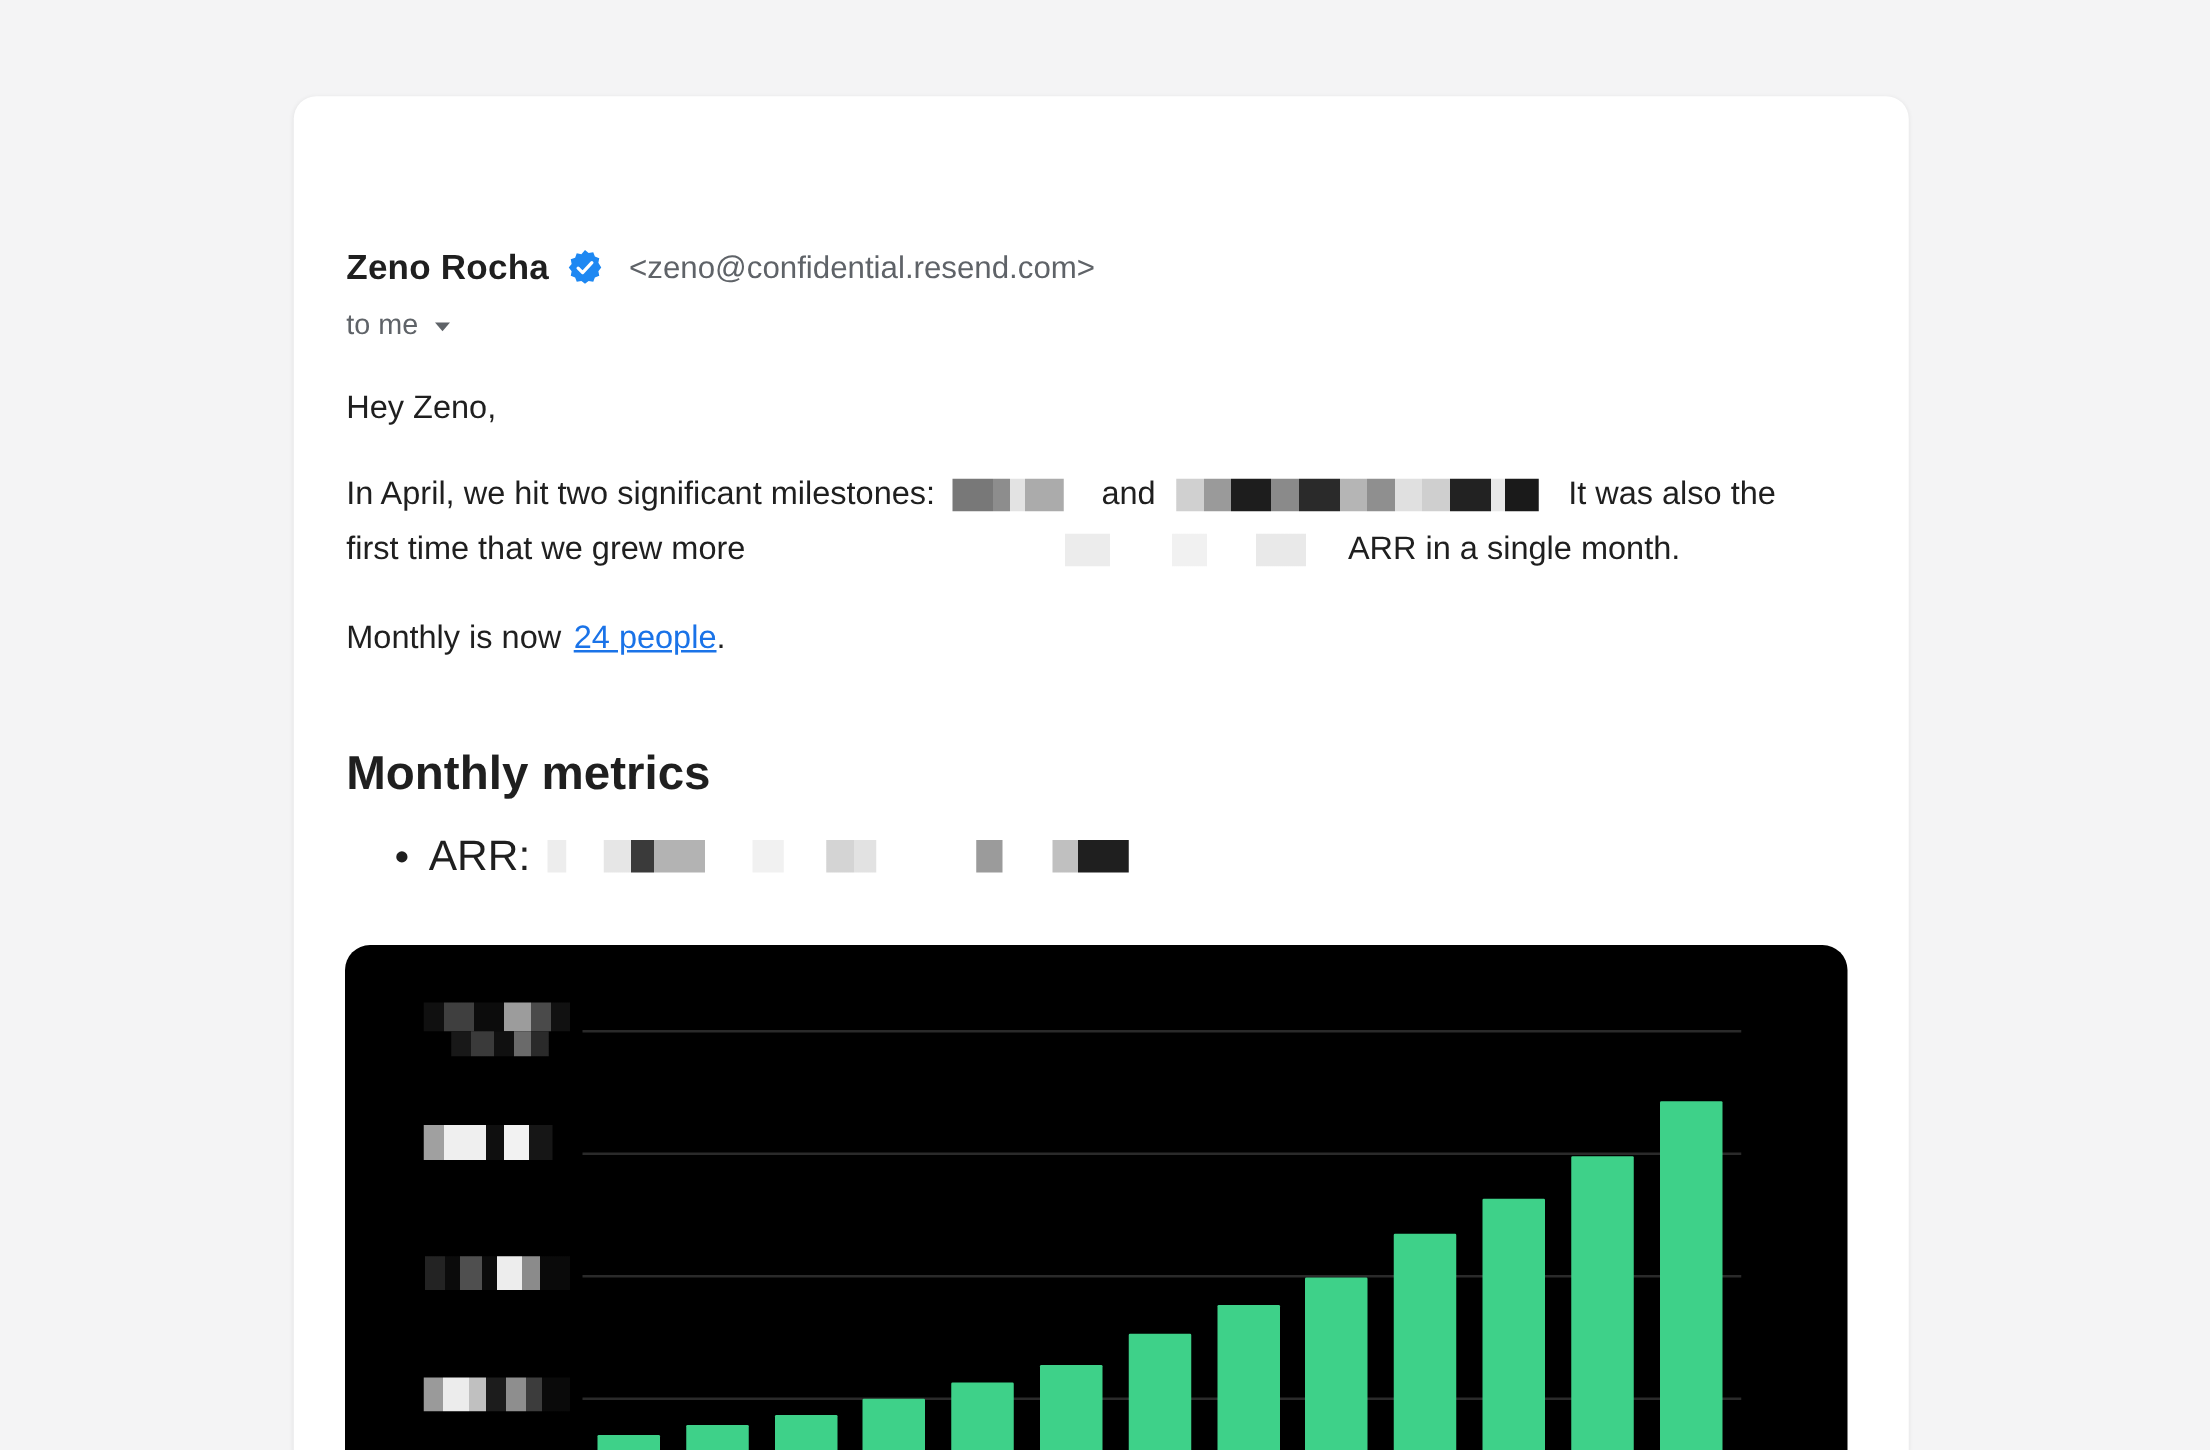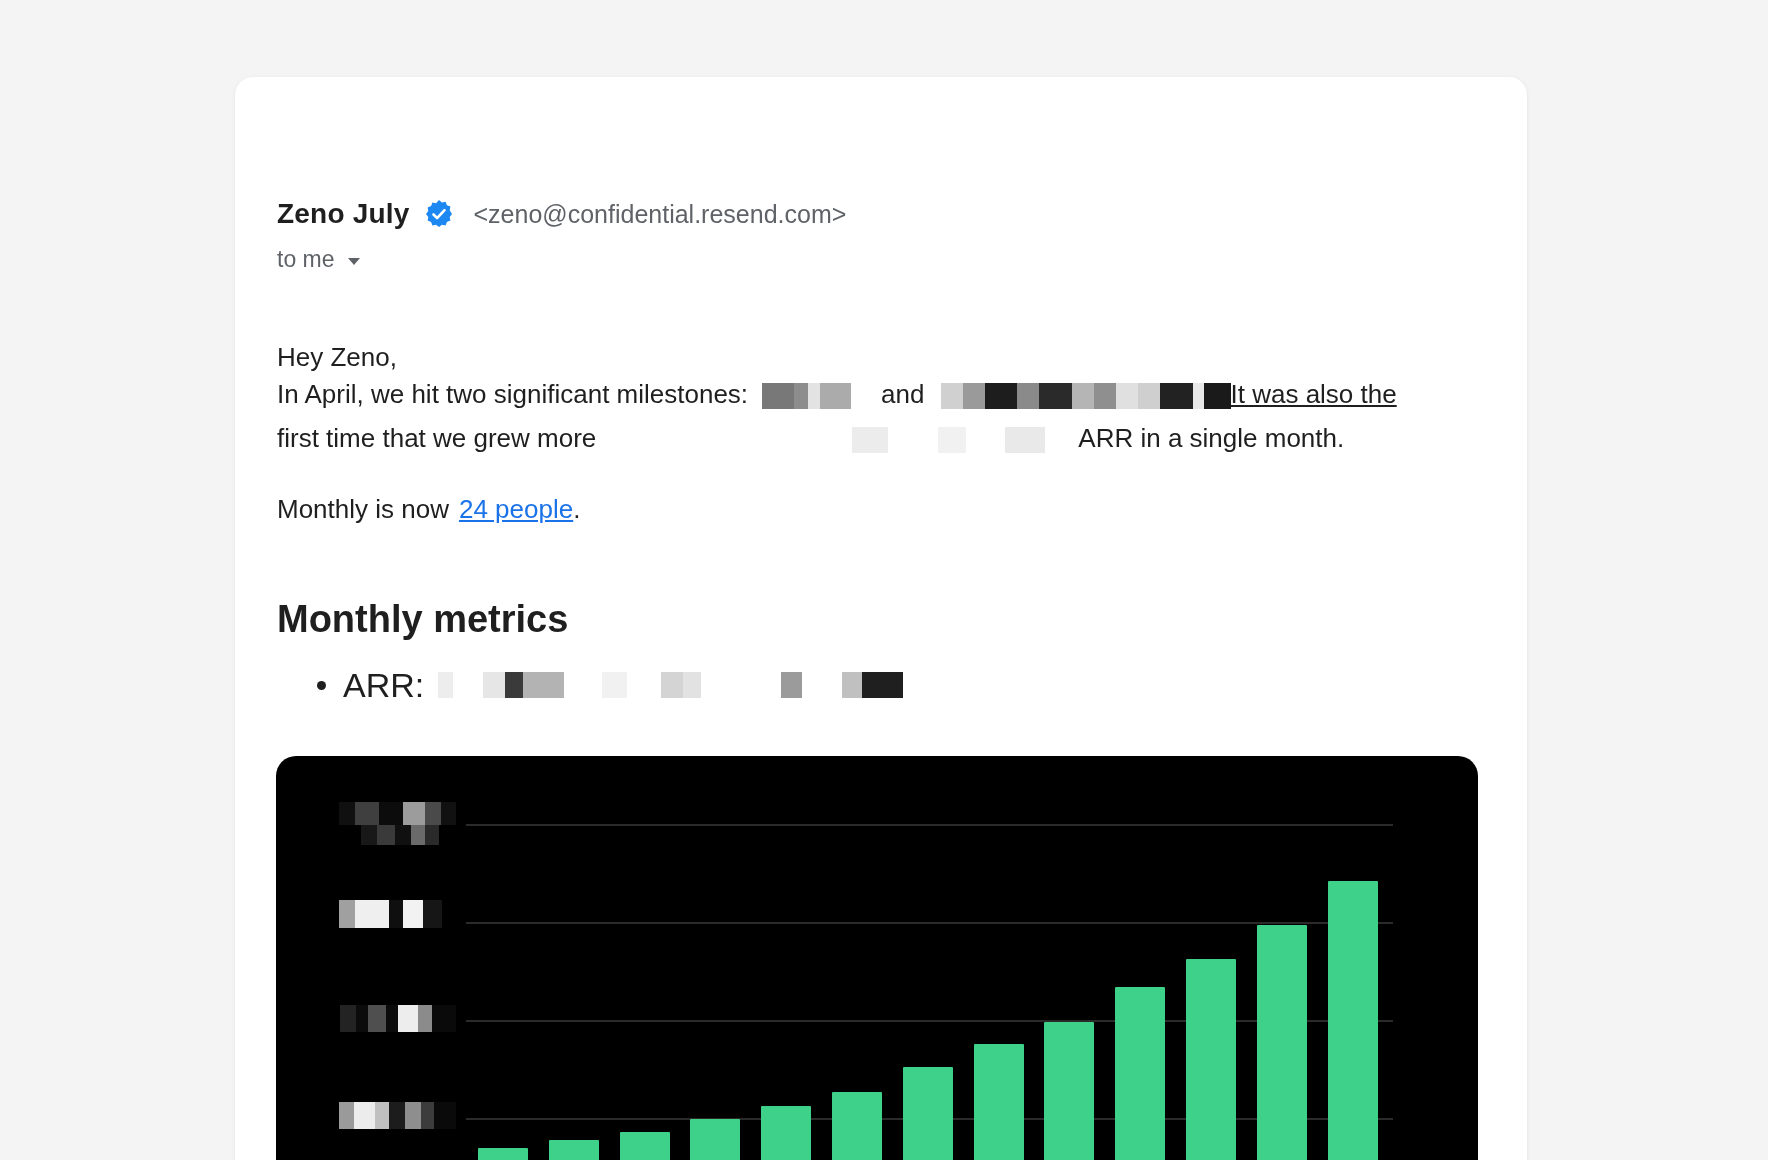--- a/index.html
+++ b/index.html
@@ -16,41 +16,41 @@
   .hdr-row { position:absolute; left:42px; top:120px; height:34px; display:flex; align-items:center; white-space:nowrap; }
   .sender { font-size:28px; font-weight:bold; color:#1f1f1f; letter-spacing:0.2px; }
   .badge { display:inline-flex; margin-left:14px; width:30px; height:30px; }
   .addr { margin-left:20px; font-size:25px; color:#5f6368; }
   .to-row { position:absolute; left:42px; top:168px; height:28px; display:flex; align-items:center; cursor:pointer; }
   .to-row span { font-size:23px; color:#5f6368; }
   .caret { margin-left:12px; margin-top:4px; }
 
   
   .bodytext { position:absolute; left:42px; color:#1f1f1f; font-size:26px; white-space:nowrap; line-height:32px; }
-  .greeting { top:232px;margin-top:32px; }
+  .greeting { top:232px; }
   .pline1 { top:301px; }
   .pline2 { top:345px; }
   .team { top:416px; }
   .link { color:#1a73e8; text-decoration:underline; margin-left:10px; cursor:pointer; }
 
   h2.metrics-h { position:absolute; left:42px; top:521px; font-size:38px; font-weight:bold; color:#1f1f1f; }
 
   .bullet-row { position:absolute; left:82px; height:32px; display:flex; align-items:center; white-space:nowrap; }
   .bullet-row .dot { width:9px; height:9px; border-radius:50%; background:#1f1f1f; margin-right:17px; flex:none; }
   .bullet-row .blabel { font-size:34px; color:#1f1f1f; }
   .b-arr { top:592px; } .b-pay { top:640px; } .b-email { top:687px; }
 
   
   .redact { display:inline-block; height:26px; vertical-align:middle; flex:none; }
   .r1 { width:89px; margin-left:14px;
     background:linear-gradient(90deg,#787878 0 32px,#8d8d8d 32px 46px,#e3e3e3 46px 58px,#ababab 58px 89px); }
   .conj { margin-left:30px; }
   .r2 { width:290px; margin-left:16px;
     background:linear-gradient(90deg,#d0d0d0 0 22px,#9a9a9a 22px 44px,#1d1d1d 44px 76px,#8a8a8a 76px 98px,#2a2a2a 98px 131px,#b5b5b5 131px 153px,#8f8f8f 153px 175px,#e0e0e0 175px 197px,#cfcfcf 197px 219px,#222222 219px 252px,#e8e8e8 252px 263px,#1a1a1a 263px 290px); }
-  .tail1 { margin-left:0;text-decoration:underline; }
+  .tail1 { margin-left:24px; }
   .r3 { width:450px; margin-left:16px;
     background:linear-gradient(90deg,transparent 0 240px,#ececec 240px 276px,transparent 276px 326px,#f1f1f1 326px 354px,transparent 354px 393px,#e9e9e9 393px 433px,transparent 433px 450px); }
   .tail2 { margin-left:16px; }
 
   .m-b { display:inline-block; height:26px; flex:none; }
   .arr1 { width:15px; margin-left:14px; background:#ededed; }
   .arr2 { width:81px; margin-left:30px; background:linear-gradient(90deg,#e6e6e6 0 22px,#3a3a3a 22px 40px,#b3b3b3 40px 81px); }
   .arr3 { width:25px; margin-left:38px; background:#f1f1f1; }
   .arr4 { width:40px; margin-left:34px; background:linear-gradient(90deg,#d4d4d4 0 22px,#e2e2e2 22px 40px); }
   .arr5 { width:21px; margin-left:80px; background:#9b9b9b; }
@@ -85,21 +85,21 @@
     background:linear-gradient(90deg,#232323 0 16px,#0b0b0b 16px 28px,#4f4f4f 28px 46px,#0b0b0b 46px 58px,#ededed 58px 78px,#8b8b8b 78px 92px,#0a0a0a 92px 116px); }
   .lab4 { left:63px; top:346px; width:117px; height:27px;
     background:linear-gradient(90deg,#9a9a9a 0 15px,#ececec 15px 36px,#c0c0c0 36px 50px,#1c1c1c 50px 66px,#8e8e8e 66px 82px,#3c3c3c 82px 95px,#0a0a0a 95px 117px); }
 </style>
 </head>
 <body>
 
 <div class="card">
 
   <div class="hdr-row">
-    <span class="sender">Zeno July</span>
+    <span class="sender">Zeno Rocha</span>
     <span class="badge">
       <svg viewBox="0 0 30 30" width="30" height="30">
         <path fill="#1e88f2" d="M15 1l2.9 2.4 3.7-.7 1.3 3.5 3.5 1.3-.7 3.7L28 15l-2.3 2.9.7 3.7-3.5 1.3-1.3 3.5-3.7-.7L15 28l-2.9-2.3-3.7.7-1.3-3.5-3.5-1.3.7-3.7L2 15l2.3-2.9-.7-3.7 3.5-1.3 1.3-3.5 3.7.7z"></path>
         <path fill="none" stroke="#ffffff" stroke-width="2.6" stroke-linecap="round" stroke-linejoin="round" d="M9.5 15.5l3.6 3.6 7.4-8"></path>
       </svg>
     </span>
     <span class="addr">&lt;zeno@confidential.resend.com&gt;</span>
   </div>
 
   <div class="to-row">

